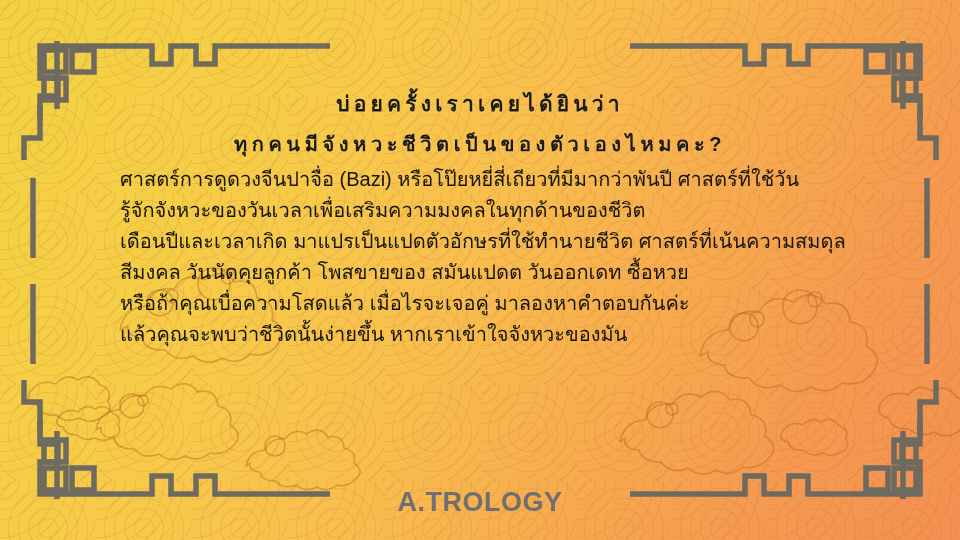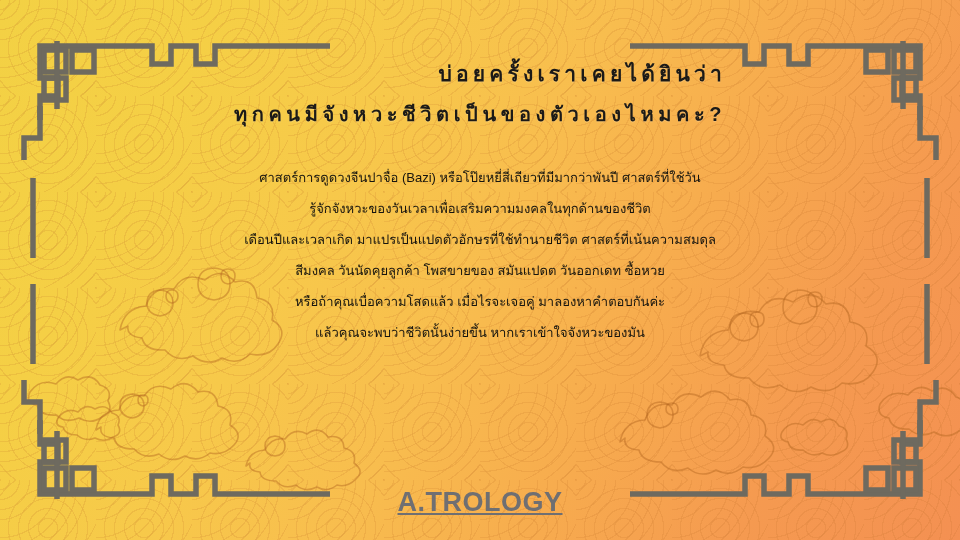--- a/index.html
+++ b/index.html
@@ -67,53 +67,51 @@
 
   
   .content {
     position:absolute; inset:0;
     display:flex; flex-direction:column;
     align-items:center;
     z-index:5;
   }
 
   .headline {
-    margin-top:54px;
-    text-align:right;
+    margin-top:84px;
+    text-align:center;
     color:#1c1a17;
     font-weight:bold;
     font-size:21px;
     letter-spacing:4.2px;
     line-height:40px;
     text-shadow:0 1px 0 rgba(255,255,255,.18);
   }
   .headline .hl-line { display:block; white-space:nowrap; }
   .headline .hl-line.l2 { font-size:20px; letter-spacing:4.6px; }
 
   .body-copy {
-    margin-top:28px;
     width:720px;
-    text-align:center;
+    text-align:left;
     color:#17150f;
-    font-size:13px;
+    font-size:20px;
     line-height:31px;
     font-weight:500;
   }
   .body-copy .bl { display:block; white-space:nowrap; }
 
   .logo {
     position:absolute;
     left:0; right:0;
     bottom:22px;
     text-align:center;
     color:#6f6f72;
     font-size:27px;
     font-weight:bold;
     letter-spacing:.5px;
-    text-decoration:underline;
   }
 </style>
 </head>
 <body>
 
 <div id="poster">
 
   <div class="seigaiha"></div>
 
   <div class="clouds">

